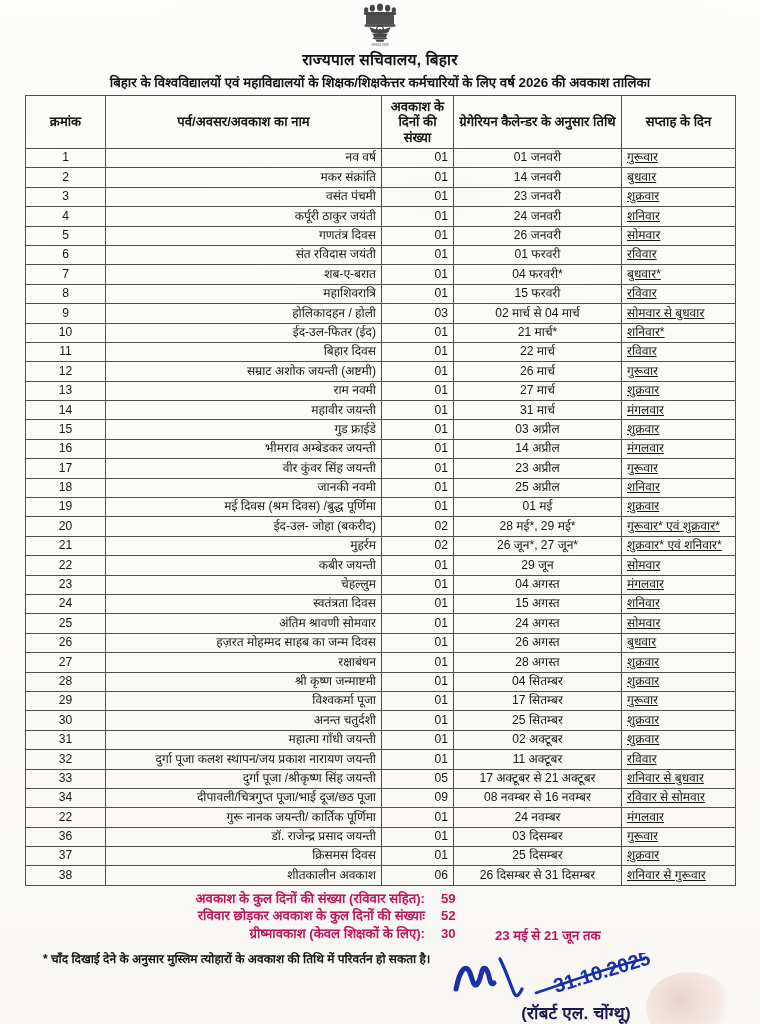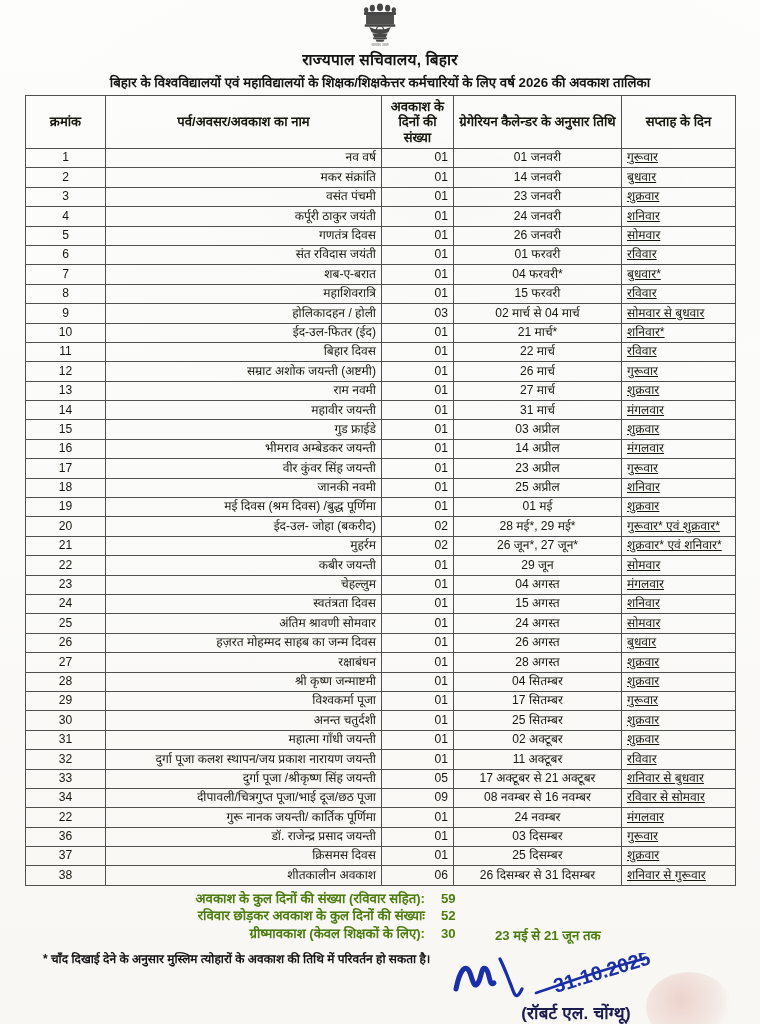--- a/index.html
+++ b/index.html
@@ -95,21 +95,21 @@
   td.days  { text-align: right; font-size: 11.6px; padding-left: 14px; }
   td.date  { text-align: center;   padding-left: 8px; }
   td.wday  { text-align: left;   padding-left: 7px; text-decoration: underline; }
 
   
   .summary {
     margin: 5px auto 0 auto;
     width: 710px;
     font-size: 13.2px;
     font-weight: 600;
-    color: #4d7c0f;
+    color: #be185d;
   }
   .sum-row {
     display: flex;
     align-items: flex-start;
     margin-bottom: 1px;
   }
   .sum-label {
     width: 400px;
     text-align: right;
     padding-right: 16px;

